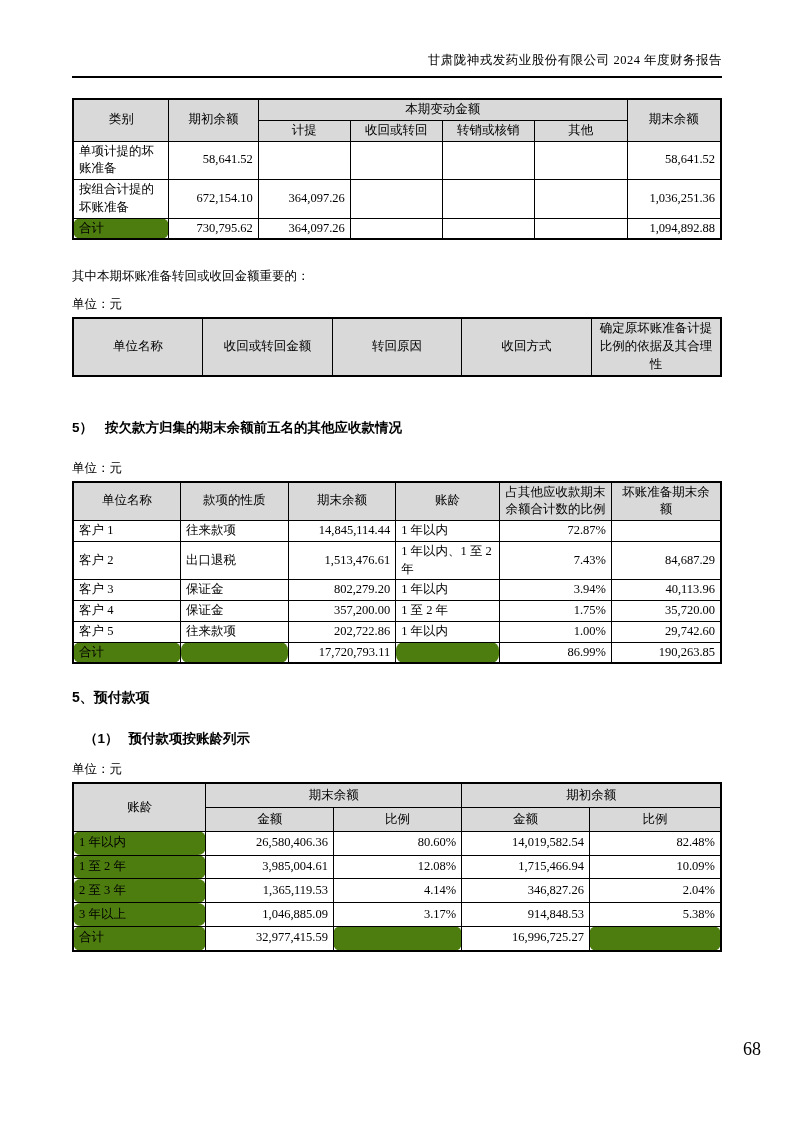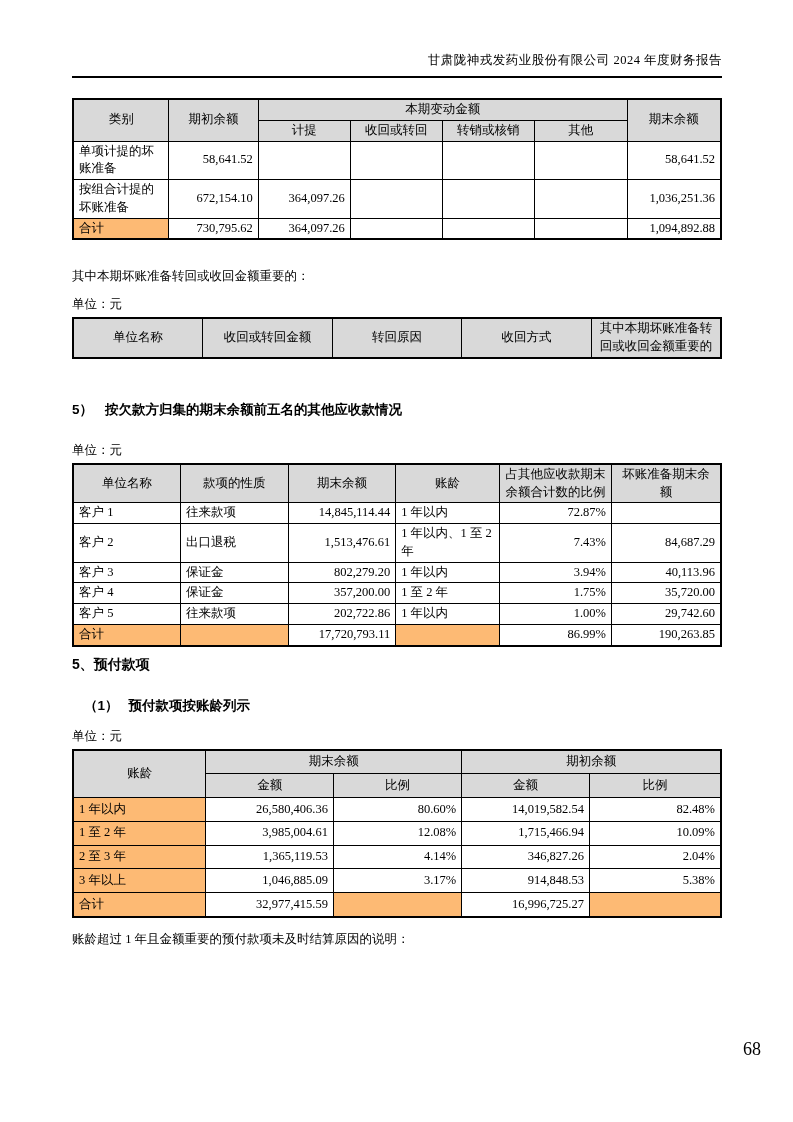--- a/index.html
+++ b/index.html
@@ -36,41 +36,41 @@
     border: 2px solid #000;
   }
   td {
     border: 1px solid #000;
     padding: 1px 5px;
     vertical-align: middle;
     line-height: 1.42;
     word-break: break-all;
   }
   .hd { background: #d9d9d9; text-align: center; }
-  .gray { background: #fdba74; }
+  .gray { background: #4d7c0f; border-radius: 8px; }
   .num { text-align: right; }
   .lbl { text-align: left; }
 
   .tbl-1 { margin-top: 20px; }
   .note-recover { margin-top: 28px; }
   .unit-label { text-align: left; }
   .unit-1 { margin-top: 11px; }
   .tbl-2 { margin-top: 4px; }
 
   .h-section {
     font-family: "Liberation Sans", "DejaVu Sans", sans-serif;
     font-weight: bold;
     font-size: 13.5px;
   }
   .sec-top5 { margin-top: 42px; }
   .sec-top5 .sec-title { margin-left: 12px; }
   .unit-2 { margin-top: 23px; }
   .tbl-3 { margin-top: 4px; }
 
-  .sec-prepay { margin-top: 9px; font-size: 14px; }
+  .sec-prepay { margin-top: 25px; font-size: 14px; }
   .sub-aging { margin-top: 23px; padding-left: 12px; }
   .sub-aging .sec-title { margin-left: 10px; }
   .unit-3 { margin-top: 13px; }
   .tbl-4 { margin-top: 4px; }
   .tbl-4 td { padding-top: 2.5px; padding-bottom: 2.5px; }
 
   .note-aging { margin-top: 13px; }
   .note-no-important { margin-top: 17px; text-indent: 2.2em; }
 
   .page-number {
@@ -152,21 +152,21 @@
           <col style="width:20%">
           <col style="width:20%">
           <col style="width:20%">
       </colgroup>
       <tbody>
           <tr>
         <td class="hd">单位名称</td>
         <td class="hd">收回或转回金额</td>
         <td class="hd">转回原因</td>
         <td class="hd">收回方式</td>
-        <td class="hd">其中本期坏账准备转回或收回金额重要的</td>
+        <td class="hd">确定原坏账准备计提比例的依据及其合理性</td>
       </tr>
     </tbody>
       </table>
 
     <div class="h-section sec-top5">
       <span class="sec-num">5）</span><span class="sec-title">按欠款方归集的期末余额前五名的其他应收款情况</span>
     </div>
     <div class="unit-label unit-2">单位：元</div>
 
     <table class="tbl-3">
@@ -297,18 +297,17 @@
       <tr>
         <td class="lbl gray">合计</td>
         <td class="num">32,977,415.59</td>
         <td class="num gray"></td>
         <td class="num">16,996,725.27</td>
         <td class="num gray"></td>
       </tr>
     </tbody>
       </table>
 
-    <div class="note-aging">账龄超过 1 年且金额重要的预付款项未及时结算原因的说明：</div>
 
   </div>
 
   <div class="page-number">68</div>
 </div>
 
 </body></html>

